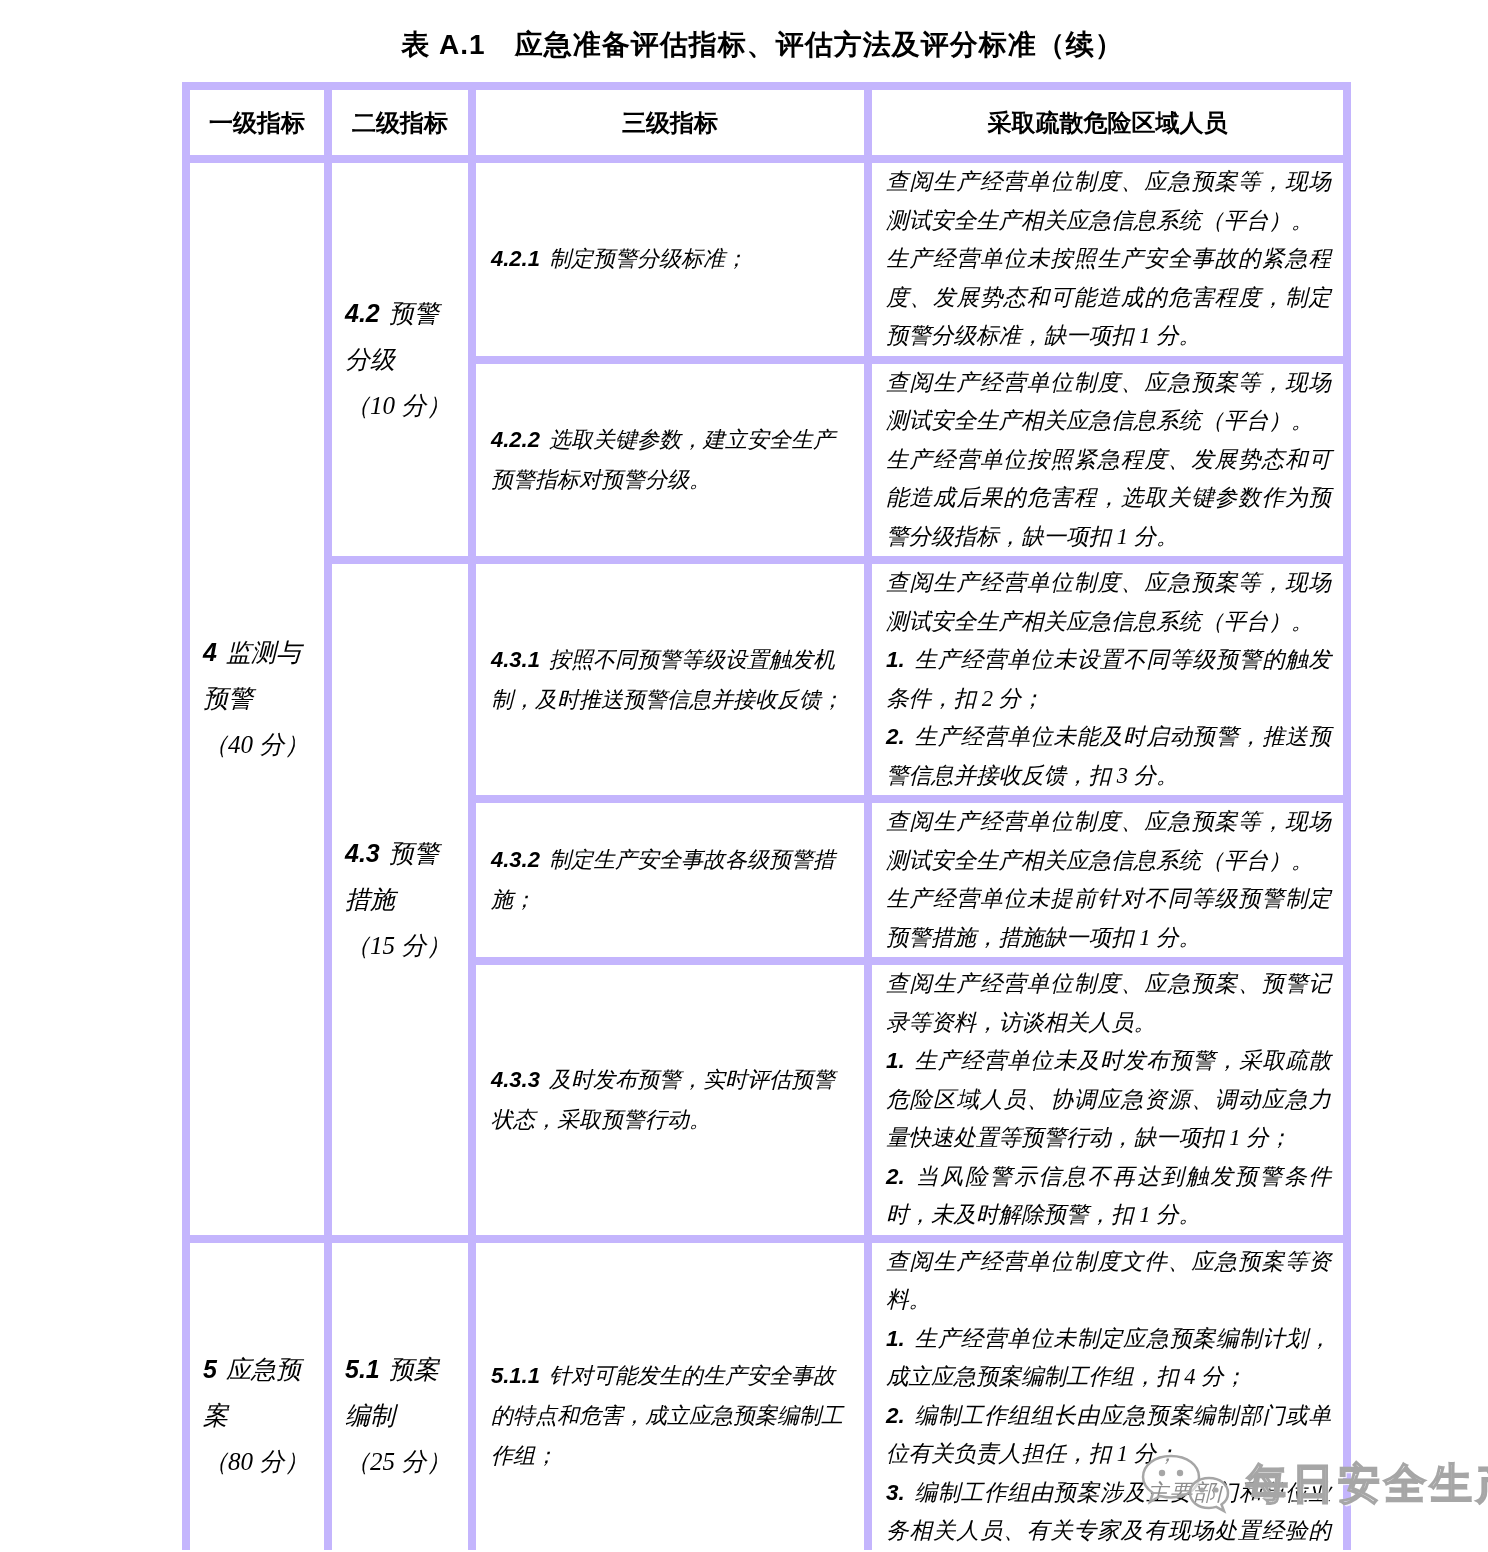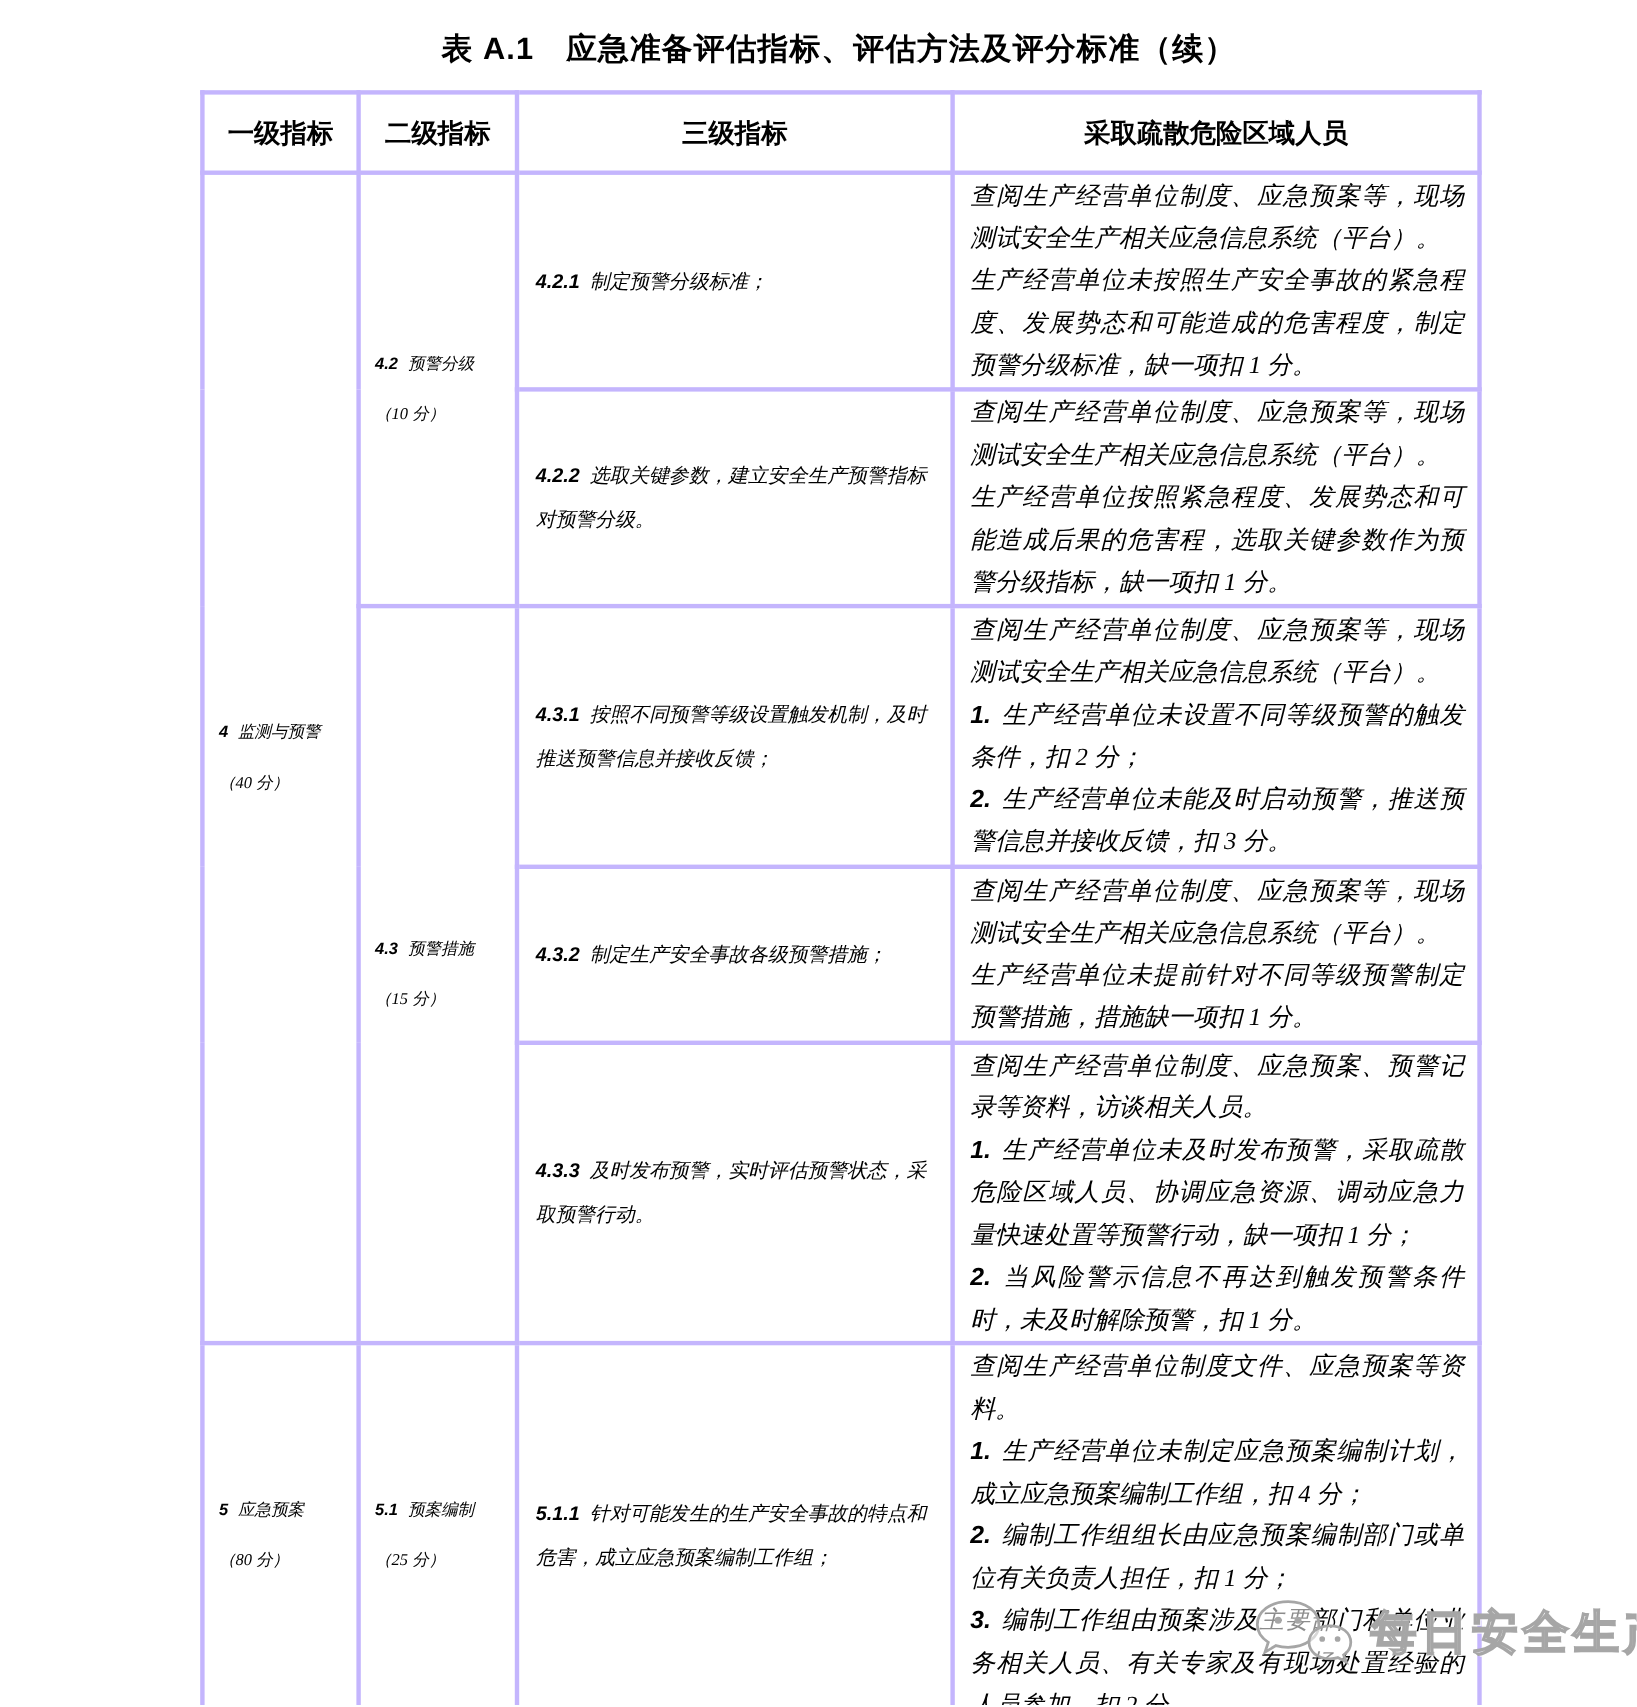--- a/index.html
+++ b/index.html
@@ -2,26 +2,26 @@
 <html><head>
 <meta charset="utf-8">
 <style>
   html,body{margin:0;padding:0;background:#ffffff;}
   .page{position:relative;width:1488px;height:1550px;background:#fff;overflow:hidden;
         font-family:"Liberation Serif", serif;color:#000;}
   .page-title{position:absolute;top:26px;left:182px;width:1161px;text-align:center;
         font-family:"Liberation Sans", sans-serif;font-weight:bold;font-size:28px;letter-spacing:1px;}
   table.eval{position:absolute;left:182px;top:82px;width:1161px;table-layout:fixed;
         border-collapse:collapse;border:3px solid #000;}
-  .eval th,.eval td{border:4px solid #c4b5fd;vertical-align:middle;overflow:hidden;}
+  .eval th,.eval td{border:8px solid #c4b5fd;vertical-align:middle;overflow:hidden;}
   .eval th{font-family:"Liberation Sans", sans-serif;font-weight:bold;font-size:24px;
         text-align:center;padding:0 4px;}
   .eval p{margin:0;padding:0;font-style:italic;}
-  td.c1,td.c2{font-size:15px;line-height:46px;padding:0 8px 0 13px;text-align:left;}
-  td.c3{font-size:18px;line-height:40px;padding:0 9px 0 15px;text-align:left;}
+  td.c1,td.c2{font-size:25px;line-height:46px;padding:0 8px 0 13px;text-align:left;}
+  td.c3{font-size:22px;line-height:40px;padding:0 9px 0 15px;text-align:left;}
   td.c4{font-size:22.5px;line-height:38.5px;padding:0 12px 0 14px;text-align:justify;}
   .num{font-family:"Liberation Sans", sans-serif;font-weight:bold;margin-right:9px;}
   .num:empty{margin:0;display:none;}
   .watermark{position:absolute;left:1138px;top:1452px;display:flex;align-items:center;
         gap:12px;z-index:5;pointer-events:none;}
   .wm-text{font-family:"Liberation Sans", sans-serif;font-weight:bold;font-size:42px;
         letter-spacing:4px;color:rgba(255,255,255,0.55);-webkit-text-stroke:1.6px #a6a6a6;
         text-shadow:2px 2px 0 rgba(255,255,255,0.75);white-space:nowrap;}
 </style>
 </head>

